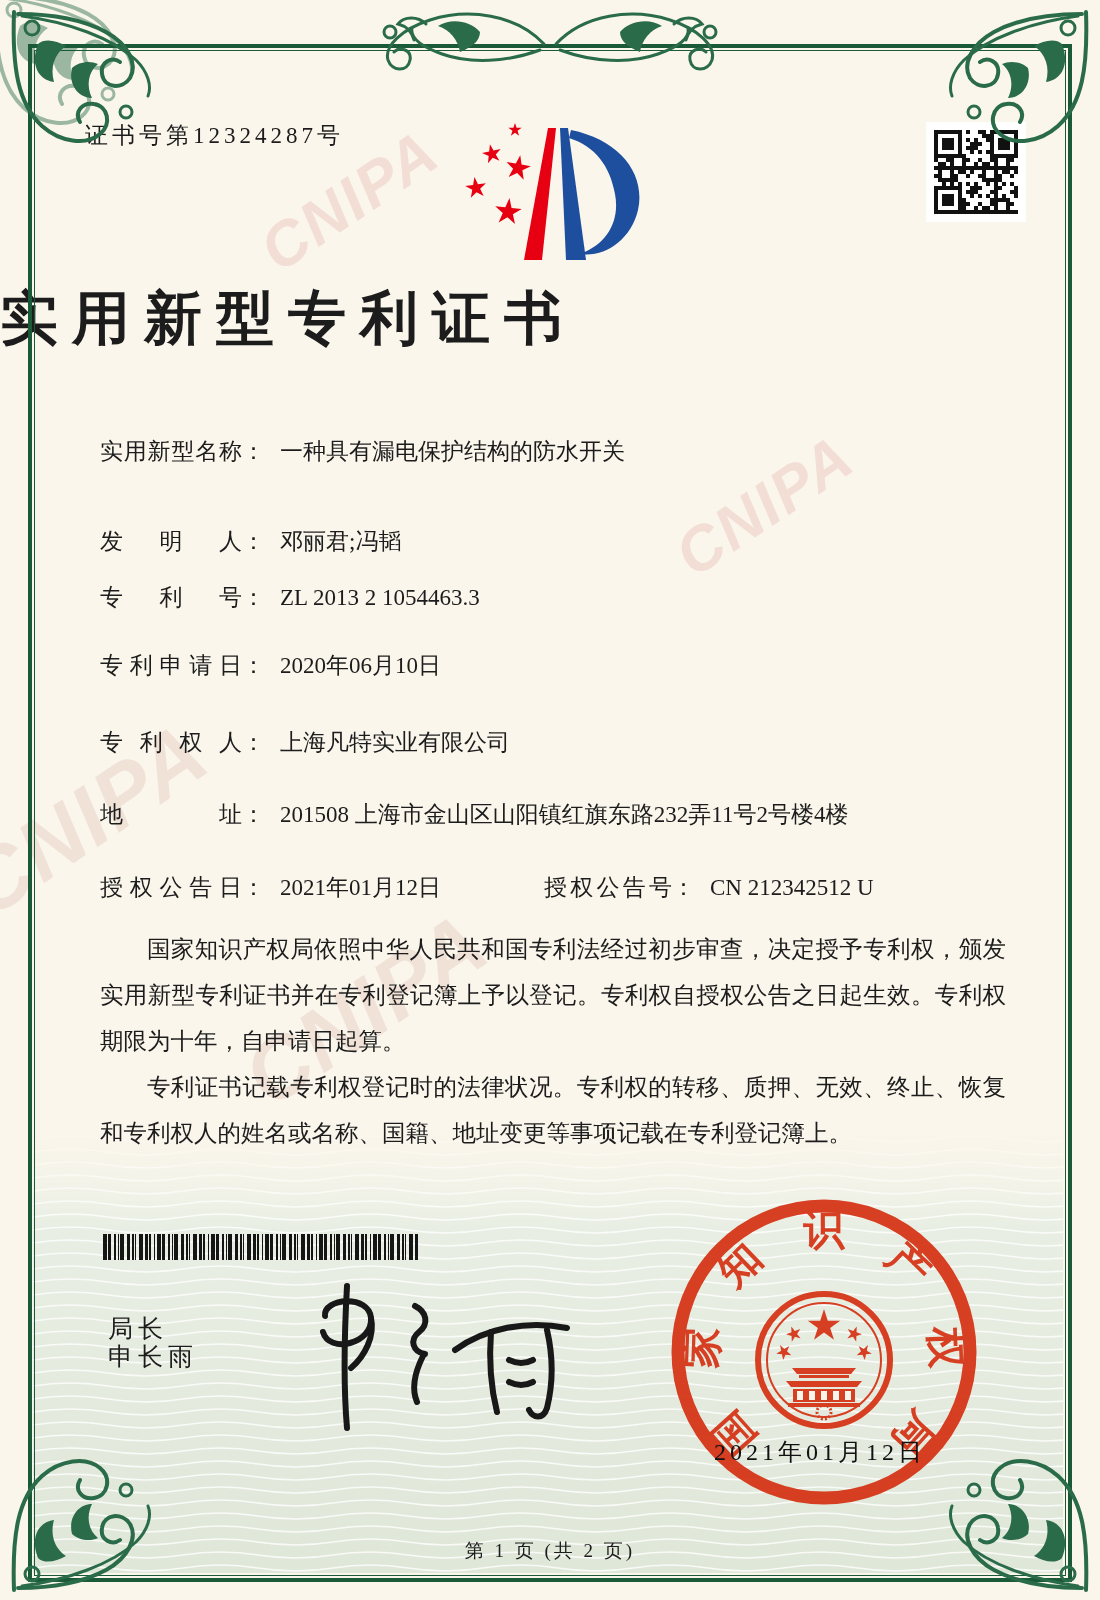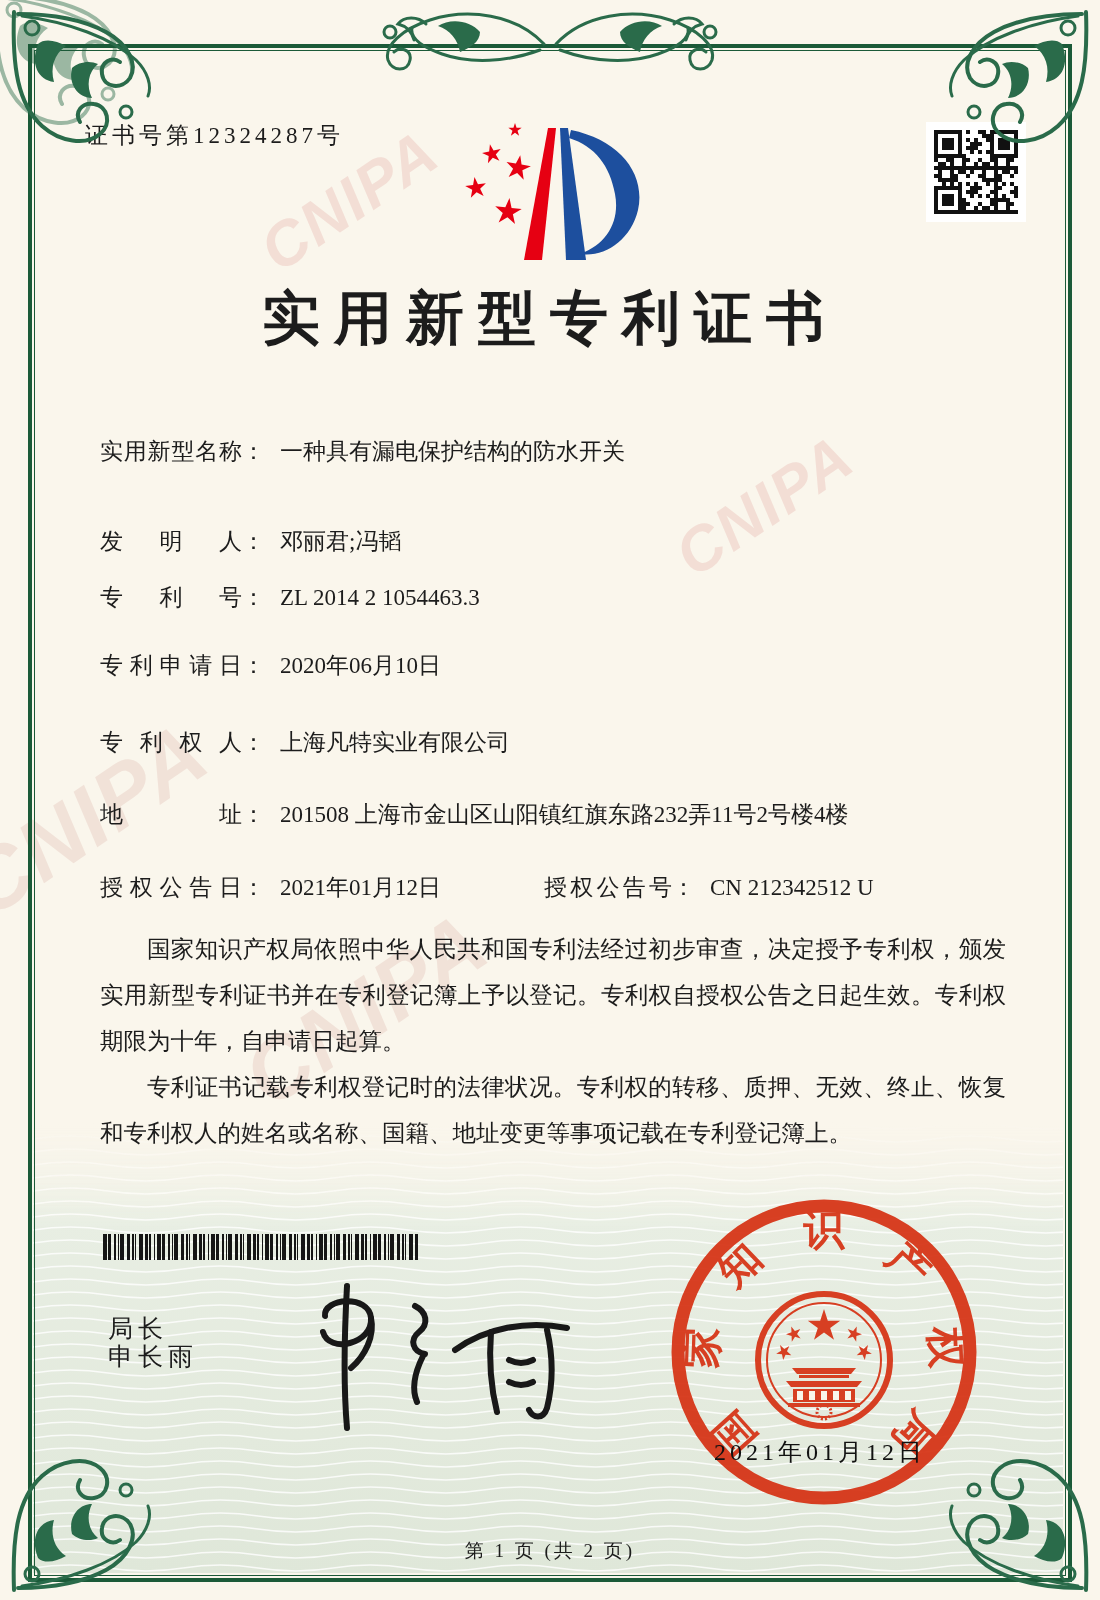--- a/index.html
+++ b/index.html
@@ -33,21 +33,21 @@
     font-style:italic;color:#f3ded5;transform:rotate(-34deg);letter-spacing:2px;user-select:none;}
   .wm1{left:250px;top:165px;font-size:62px;}
   .wm2{left:665px;top:470px;font-size:62px;}
   .wm3{left:230px;top:960px;font-size:86px;color:#f1e2d8;}
   .wm4{left:-50px;top:770px;font-size:86px;color:#f1e2d8;}
   
   .certno{position:absolute;left:85px;top:120px;font-size:23px;letter-spacing:4px;z-index:3;}
   .qr{position:absolute;left:926px;top:122px;width:100px;height:100px;background:#fff;
     padding:0;z-index:3;}
   .logo{position:absolute;left:452px;top:116px;z-index:3;}
-  .title{position:absolute;left:0;top:280px;width:100%;text-align:center;
+  .title{position:absolute;left:0;top:280px;width:100%;
     font-size:58px;font-weight:700;letter-spacing:14px;z-index:3;}
   
   .frow{position:absolute;left:100px;font-size:23px;z-index:3;white-space:nowrap;}
   .flabel{display:inline-block;width:142px;text-align:justify;text-align-last:justify;
     vertical-align:bottom;}
   .fval{margin-left:15px;}
   .r1{top:436px}.r2{top:526px}.r3{top:582px}.r4{top:650px}
   .r5{top:727px}.r6{top:799px}.r7{top:872px}
   .f2{position:absolute;left:444px;top:0;}
   .f2 .flabel{width:128px}
@@ -320,21 +320,21 @@
     <g fill="#1d4f9e">
       <path d="M108,12 L116,12 L134,144 L114,144 Z"></path>
       <path d="M119,14 C168,24 194,58 186,94 C179,124 152,142 128,138 C156,128 168,104 163,78 C158,50 143,30 117,22 Z"></path>
     </g>
   </svg>
 
   <div class="title">实用新型专利证书</div>
 
   <div class="frow r1"><span class="flabel">实用新型名称</span><span>：</span><span class="fval">一种具有漏电保护结构的防水开关</span></div>
   <div class="frow r2"><span class="flabel">发明人</span><span>：</span><span class="fval">邓丽君;冯韬</span></div>
-  <div class="frow r3"><span class="flabel">专利号</span><span>：</span><span class="fval">ZL 2014 2 1054463.3</span></div>
+  <div class="frow r3"><span class="flabel">专利号</span><span>：</span><span class="fval">ZL 2013 2 1054463.3</span></div>
   <div class="frow r4"><span class="flabel">专利申请日</span><span>：</span><span class="fval">2020年06月10日</span></div>
   <div class="frow r5"><span class="flabel">专利权人</span><span>：</span><span class="fval">上海凡特实业有限公司</span></div>
   <div class="frow r6"><span class="flabel">地址</span><span>：</span><span class="fval">201508 上海市金山区山阳镇红旗东路232弄11号2号楼4楼</span></div>
   <div class="frow r7">
     <span class="flabel">授权公告日</span><span>：</span><span class="fval">2021年01月12日</span>
     <span class="f2"><span class="flabel">授权公告号</span><span>：</span><span class="fval">CN 212342512 U</span></span>
   </div>
 
   <div class="bodytext">
     <p>国家知识产权局依照中华人民共和国专利法经过初步审查，决定授予专利权，颁发实用新型专利证书并在专利登记簿上予以登记。专利权自授权公告之日起生效。专利权期限为十年，自申请日起算。</p>

